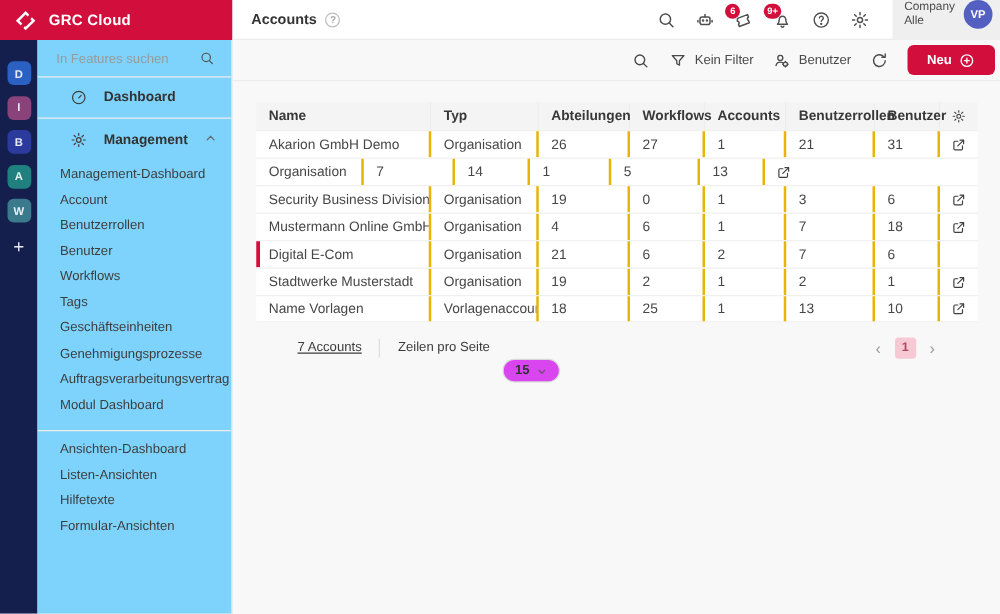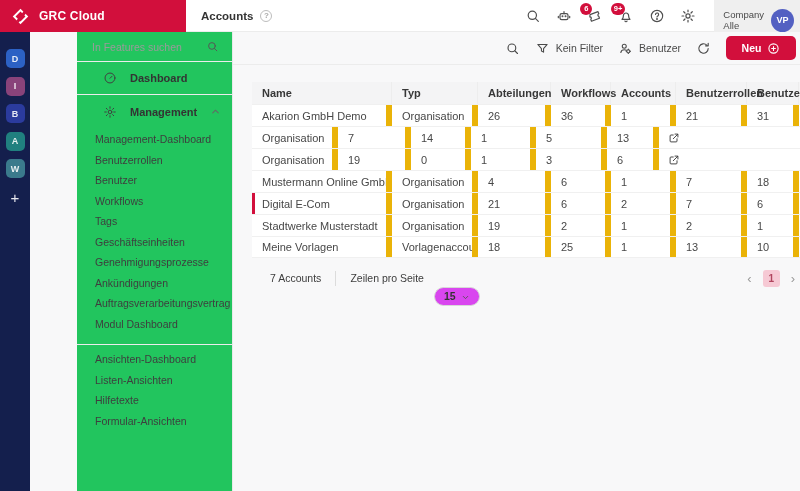--- a/index.html
+++ b/index.html
@@ -14,32 +14,32 @@
   .logo .diamond { position:absolute; left:2px; top:2px; width:11px; height:11px; border:2.4px solid #fff; transform:rotate(45deg); }
   .logo .slash { position:absolute; left:6.5px; top:1px; width:2.6px; height:13px; background:#d20f3c; transform:rotate(38deg); }
   .brand-name { font-size:12px; font-weight:700; letter-spacing:.2px; }
   .topbar-main { flex:1; background:#fff; border-bottom:1px solid #ececec; display:flex; align-items:center; }
   .page-title { margin-left:15px; font-size:11.5px; font-weight:700; color:#343434; }
   .q-circle { width:12px; height:12px; border:1px solid #bdbdbd; color:#a9a9a9; border-radius:50%; font-size:8px; font-weight:700; display:inline-flex; align-items:center; justify-content:center; margin-left:7px; }
   .topbar-actions { margin-left:auto; display:flex; align-items:center; gap:15px; height:32px; }
   .tb-icon { color:#4f4f4f; display:inline-flex; position:relative; }
   .tb-icon svg { width:16px; height:16px; }
   .badge { position:absolute; top:-5px; left:-7px; background:#d20f3c; color:#fff; border-radius:8px; min-width:12px; height:12px; padding:0 2.5px; font-size:7.5px; font-weight:700; display:flex; align-items:center; justify-content:center; }
-  .company-panel { background:#efefef; height:32px; display:flex; align-items:flex-end; gap:7px; padding:0 6px 0 9px; margin-left:3px; }
+  .company-panel { background:#efefef; height:32px; display:flex; align-items:flex-start; gap:7px; padding:0 6px 0 9px; margin-left:3px; }
   .company-text { font-size:9.5px; line-height:1.2; color:#4a4a4a; }
   .avatar { width:23px; height:23px; border-radius:50%; background:#5360c2; color:#fff; font-size:9px; font-weight:700; display:flex; align-items:center; justify-content:center; }
 
   
   .body-row { flex:1; display:flex; min-height:0; }
 
   .rail { width:30px; flex:0 0 30px; background:#141f4d; display:flex; flex-direction:column; align-items:center; padding-top:17px; gap:8.5px; }
   .rail-avatar { width:19px; height:19px; border-radius:5px; color:rgba(255,255,255,.88); font-size:9px; font-weight:700; display:flex; align-items:center; justify-content:center; }
   .rail-plus { color:#e8e8ef; font-size:15px; font-weight:400; margin-top:2px; cursor:pointer; }
 
-  .sidebar { width:156px; flex:0 0 156px; background:#22c55e; border-right:1px solid #e9e9e9; overflow:hidden;margin-left:47px; }
+  .sidebar { width:156px; flex:0 0 156px; background:#7dd3fc; border-right:1px solid #e9e9e9; overflow:hidden; }
   .sb-search { height:30px; border-bottom:1px solid #ececec; display:flex; align-items:center; padding:0 13px 0 15px; gap:6px; }
   .sb-search input { border:none; outline:none; flex:1; min-width:0; font-size:10.5px; font-family:"Liberation Sans", sans-serif; color:#444; background:transparent; }
   .sb-search input::placeholder { color:#9a9a9a; }
   .sb-search svg { width:13px; height:13px; color:#555; flex:0 0 13px; }
   .nav { padding-top:2px; }
   .nav-row { height:28px; display:flex; align-items:center; gap:13px; padding:0 12px 0 26px; font-size:11px; font-weight:600; color:#333; cursor:pointer; }
   .nav-row.section { height:30px; }
   .nav-row svg { width:14px; height:14px; color:#3f3f3f; flex:0 0 14px; }
   .nav-row .chev { margin-left:auto; }
   .nav-row .chev svg { width:11px; height:11px; color:#666; }
@@ -54,29 +54,29 @@
   .btn-new { background:#d20f3c; color:#fff; border:none; border-radius:5px; height:24px; width:70px; display:flex; align-items:center; justify-content:center; gap:6px; font-size:10.5px; font-weight:600; font-family:"Liberation Sans", sans-serif; cursor:pointer; }
   .btn-new svg { width:13px; height:13px; }
 
   
   .content { padding:17px 0 0 19px; }
   .table { width:577px; font-size:11px; }
   .thead { display:flex; height:22px; background:#f4f4f5; }
   .th { display:flex; align-items:center; padding-left:10px; font-weight:700; color:#383838; border-right:1px solid #ededed; cursor:pointer; }
   .tr { display:flex; height:22px; background:#fff; border-top:1px solid #f0f0f0; position:relative; cursor:pointer; }
   .tr:last-of-type { border-bottom:1px solid #f0f0f0; }
-  .td { display:flex; align-items:center; padding-left:10px; color:#474747; border-right:6px solid #eab308; overflow:hidden; white-space:nowrap; }
+  .td { display:flex; align-items:center; padding-left:10px; color:#474747; border-right:2px solid #eab308; overflow:hidden; white-space:nowrap; }
   .c0{width:140px;} .c1{width:86px;} .c2{width:73px;} .c3{width:60px;} .c4{width:65px;} .c5{width:71px;} .c6{width:52px;}
   .c7{width:30px; justify-content:center; padding-left:0; border-right:none;}
   .tr.selected::before { content:""; position:absolute; left:0; top:0; width:3px; height:100%; background:#d20f3c; }
   .action-icon svg { width:12px; height:12px; color:#3f3f3f; }
   .th.c7 svg { width:12px; height:12px; color:#4a4a4a; }
 
   .tfoot { width:577px; display:flex; align-items:center; margin-top:9px; height:22px; font-size:10.5px; color:#3c3c3c; position:relative; }
-  .tfoot .count { margin-left:18px; }
+  .tfoot .count { margin-left:33px;text-decoration:underline; }
   .vdiv { width:1px; height:15px; background:#dcdcdc; margin:0 14px; }
   .pp-pill { display:flex; align-items:flex-end; gap:5px; border:1px solid #d8d8d8; border-radius:12px; padding:2.5px 9px; margin-left:10px; font-weight:700; color:#333; cursor:pointer; background:#d946ef;margin-top:36px; }
   .pp-pill svg { width:9px; height:9px; color:#555; }
   .pager { position:absolute; right:34px; display:flex; align-items:center; gap:11px; }
   .pg-chev { color:#9a9a9a; font-size:13px; cursor:pointer; line-height:1; }
   .pg-current { width:17px; height:17px; background:#f6c9d4; color:#b0455e; border-radius:3px; font-size:10px; font-weight:700; display:flex; align-items:center; justify-content:center; cursor:pointer; }
 </style>
 </head>
 <body>
 
@@ -180,27 +180,27 @@
               <circle cx="12" cy="12" r="3.1"></circle>
               <path d="M12 3v2.6M12 18.4V21M3 12h2.6M18.4 12H21M5.6 5.6l1.9 1.9M16.5 16.5l1.9 1.9M18.4 5.6l-1.9 1.9M7.5 16.5l-1.9 1.9"></path>
             </svg>
           <span>Management</span>
           <span class="chev"><svg viewBox="0 0 24 24" fill="none" stroke="currentColor" stroke-width="2.2" stroke-linecap="round">
                 <path d="M6 15l6-6 6 6"></path>
               </svg></span>
         </div>
         <div class="sub">
           <div class="sub-item">Management-Dashboard</div>
+          <div class="sub-item">Account</div>
           <div class="sub-item">Benutzerrollen</div>
           <div class="sub-item">Benutzer</div>
           <div class="sub-item">Workflows</div>
           <div class="sub-item">Tags</div>
           <div class="sub-item">Geschäftseinheiten</div>
           <div class="sub-item">Genehmigungsprozesse</div>
-          <div class="sub-item">Ankündigungen</div>
           <div class="sub-item">Auftragsverarbeitungsvertrag</div>
           <div class="sub-item">Modul Dashboard</div>
         </div>
         <div class="nav-divider"></div>
 
         <div class="sub">
           <div class="sub-item">Ansichten-Dashboard</div>
           <div class="sub-item">Listen-Ansichten</div>
           <div class="sub-item">Hilfetexte</div>
           <div class="sub-item">Formular-Ansichten</div>
@@ -261,21 +261,21 @@
                   <circle cx="12" cy="12" r="3.1"></circle>
                   <path d="M12 3v2.6M12 18.4V21M3 12h2.6M18.4 12H21M5.6 5.6l1.9 1.9M16.5 16.5l1.9 1.9M18.4 5.6l-1.9 1.9M7.5 16.5l-1.9 1.9"></path>
                 </svg>
             </span>
           </div>
 
           <div class="tr">
             <span class="td c0">Akarion GmbH Demo</span>
             <span class="td c1">Organisation</span>
             <span class="td c2">26</span>
-            <span class="td c3">36</span>
+            <span class="td c3">27</span>
             <span class="td c4">1</span>
             <span class="td c5">21</span>
             <span class="td c6">31</span>
             <span class="td c7 action-icon">
                 <svg viewBox="0 0 24 24" fill="none" stroke="currentColor" stroke-width="1.9" stroke-linecap="round" stroke-linejoin="round">
                   <path d="M18 13.5V18a1.8 1.8 0 01-1.8 1.8H6A1.8 1.8 0 014.2 18V7.8A1.8 1.8 0 016 6h4.5"></path>
                   <path d="M14 4.2h5.8V10"></path>
                   <path d="M19.5 4.5l-9 9"></path>
                 </svg>
               </span>
@@ -289,20 +289,21 @@
             <span class="td c6">13</span>
             <span class="td c7 action-icon">
                 <svg viewBox="0 0 24 24" fill="none" stroke="currentColor" stroke-width="1.9" stroke-linecap="round" stroke-linejoin="round">
                   <path d="M18 13.5V18a1.8 1.8 0 01-1.8 1.8H6A1.8 1.8 0 014.2 18V7.8A1.8 1.8 0 016 6h4.5"></path>
                   <path d="M14 4.2h5.8V10"></path>
                   <path d="M19.5 4.5l-9 9"></path>
                 </svg>
               </span>
           </div>
           <div class="tr">
+            <span class="td c0">Security Business Division</span>
             <span class="td c1">Organisation</span>
             <span class="td c2">19</span>
             <span class="td c3">0</span>
             <span class="td c4">1</span>
             <span class="td c5">3</span>
             <span class="td c6">6</span>
             <span class="td c7 action-icon">
                 <svg viewBox="0 0 24 24" fill="none" stroke="currentColor" stroke-width="1.9" stroke-linecap="round" stroke-linejoin="round">
                   <path d="M18 13.5V18a1.8 1.8 0 01-1.8 1.8H6A1.8 1.8 0 014.2 18V7.8A1.8 1.8 0 016 6h4.5"></path>
                   <path d="M14 4.2h5.8V10"></path>
@@ -346,21 +347,21 @@
             <span class="td c6">1</span>
             <span class="td c7 action-icon">
                 <svg viewBox="0 0 24 24" fill="none" stroke="currentColor" stroke-width="1.9" stroke-linecap="round" stroke-linejoin="round">
                   <path d="M18 13.5V18a1.8 1.8 0 01-1.8 1.8H6A1.8 1.8 0 014.2 18V7.8A1.8 1.8 0 016 6h4.5"></path>
                   <path d="M14 4.2h5.8V10"></path>
                   <path d="M19.5 4.5l-9 9"></path>
                 </svg>
               </span>
           </div>
           <div class="tr">
-            <span class="td c0">Meine Vorlagen</span>
+            <span class="td c0">Name Vorlagen</span>
             <span class="td c1">Vorlagenaccount</span>
             <span class="td c2">18</span>
             <span class="td c3">25</span>
             <span class="td c4">1</span>
             <span class="td c5">13</span>
             <span class="td c6">10</span>
             <span class="td c7 action-icon">
                 <svg viewBox="0 0 24 24" fill="none" stroke="currentColor" stroke-width="1.9" stroke-linecap="round" stroke-linejoin="round">
                   <path d="M18 13.5V18a1.8 1.8 0 01-1.8 1.8H6A1.8 1.8 0 014.2 18V7.8A1.8 1.8 0 016 6h4.5"></path>
                   <path d="M14 4.2h5.8V10"></path>

